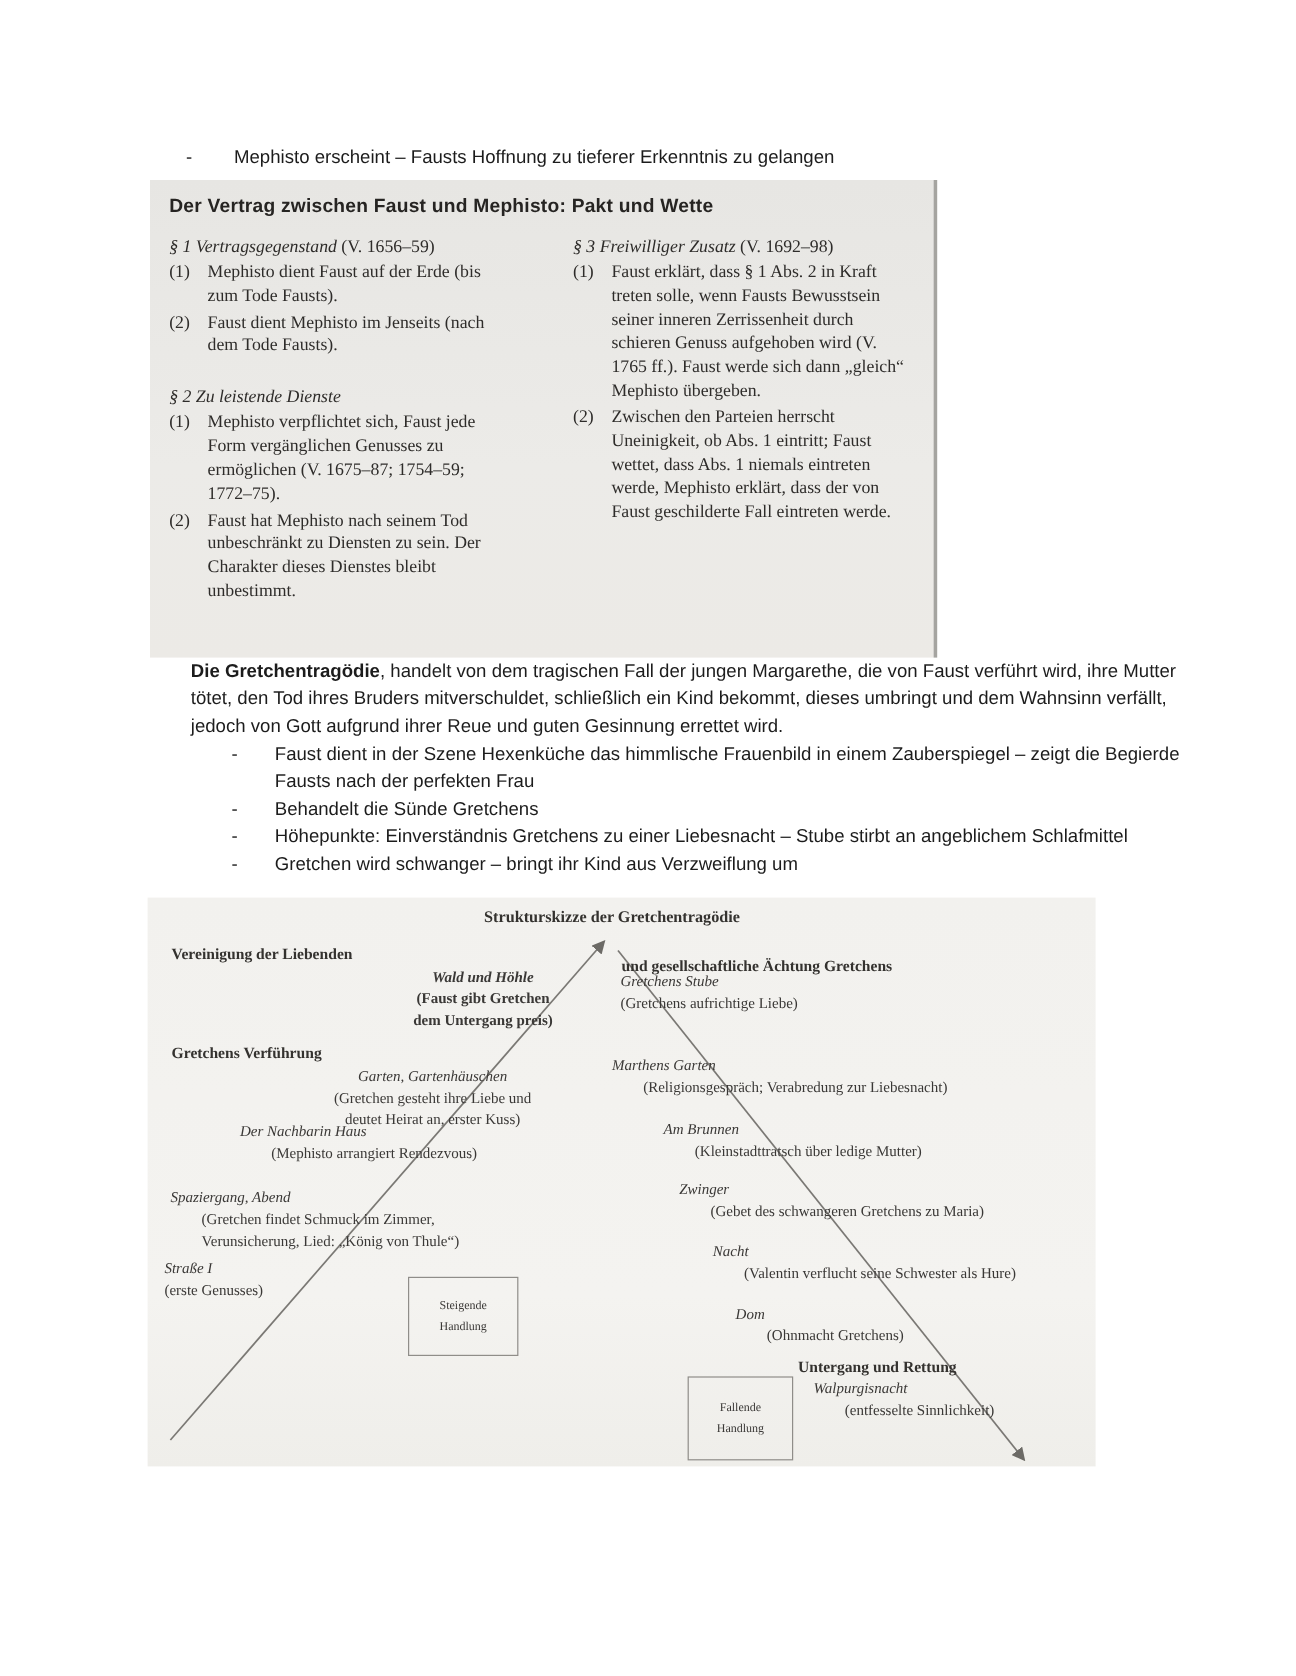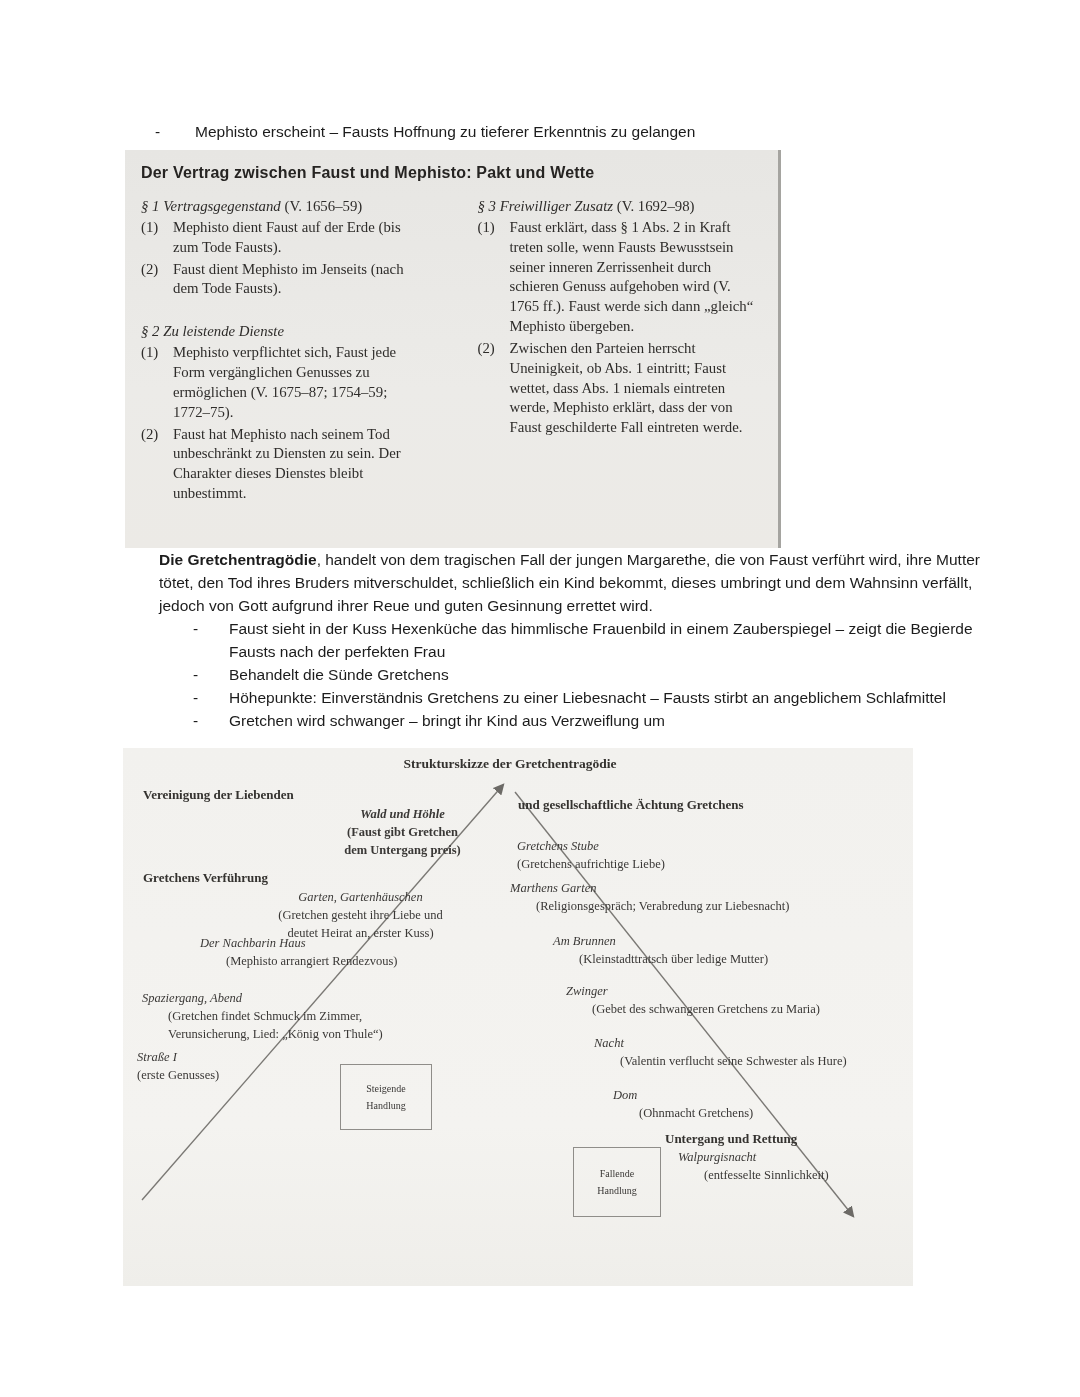--- a/index.html
+++ b/index.html
@@ -43,21 +43,21 @@
   .gretchen{
     position:absolute;left:125px;top:548px;width:832px;
     font-size:15.5px;line-height:23px;margin-left:34px;
   }
   .gretchen .lead b{font-weight:bold;}
   .b-row{display:flex;margin-top:0px;}
   .b-row .dash{width:36px;flex:0 0 36px;text-align:left;padding-left:34px;box-sizing:content-box;}
   .b-row .b-text{flex:1;}
   
   .diagram{
-    position:absolute;left:123px;top:748px;width:790px;height:538px;
+    position:absolute;left:123px;top:748px;width:790px;height:474px;
     background:linear-gradient(180deg,#f2f1ee 0%,#f4f3f0 70%,#efeeea 100%);
     font-family:"Liberation Serif", serif;color:#3a3836;
   }
   .diagram svg{position:absolute;left:0;top:0;}
   .dg-title{
     position:absolute;left:232px;top:8px;width:310px;text-align:center;
     font-weight:bold;font-size:13.5px;color:#34322f;
   }
   .dg-header{position:absolute;font-weight:bold;font-size:13px;color:#34322f;white-space:nowrap;}
   .station{position:absolute;font-size:12.5px;line-height:18px;white-space:nowrap;}
@@ -132,29 +132,29 @@
       </div>
     </div>
   </div>
 
   <div class="gretchen">
     <div class="lead">
       <b>Die Gretchentragödie</b><span>, handelt von dem tragischen Fall der jungen Margarethe, die von Faust verführt wird, ihre Mutter tötet, den Tod ihres Bruders mitverschuldet, schließlich ein Kind bekommt, dieses umbringt und dem Wahnsinn verfällt, jedoch von Gott aufgrund ihrer Reue und guten Gesinnung errettet wird.</span>
     </div>
     <div class="b-row">
       <span class="dash">-</span>
-      <span class="b-text">Faust sieht in der Kuss Hexenküche das himmlische Frauenbild in einem Zauberspiegel – zeigt die Begierde Fausts nach der perfekten Frau</span>
+      <span class="b-text">Faust dient in der Szene Hexenküche das himmlische Frauenbild in einem Zauberspiegel – zeigt die Begierde Fausts nach der perfekten Frau</span>
     </div>
     <div class="b-row">
       <span class="dash">-</span>
       <span class="b-text">Behandelt die Sünde Gretchens</span>
     </div>
     <div class="b-row">
       <span class="dash">-</span>
-      <span class="b-text">Höhepunkte: Einverständnis Gretchens zu einer Liebesnacht – Fausts stirbt an angeblichem Schlafmittel</span>
+      <span class="b-text">Höhepunkte: Einverständnis Gretchens zu einer Liebesnacht – Stube stirbt an angeblichem Schlafmittel</span>
     </div>
     <div class="b-row">
       <span class="dash">-</span>
       <span class="b-text">Gretchen wird schwanger – bringt ihr Kind aus Verzweiflung um</span>
     </div>
   </div>
 
   <div class="diagram">
     <svg width="790" height="522" viewBox="0 0 790 522">
       <defs>
@@ -190,21 +190,21 @@
     <div class="station" style="left:19px;top:241px;">
       <span class="st-title">Spaziergang, Abend</span>
       <span class="st-desc st-indent">(Gretchen findet Schmuck im Zimmer,
 Verunsicherung, Lied: „König von Thule“)</span>
     </div>
     <div class="station" style="left:14px;top:300px;">
       <span class="st-title">Straße I</span>
       <span class="st-desc">(erste Genusses)</span>
     </div>
 
-    <div class="station" style="left:394px;top:89px;">
+    <div class="station" style="left:394px;top:61px;">
       <span class="st-title">Gretchens Stube</span>
       <span class="st-desc">(Gretchens aufrichtige Liebe)</span>
     </div>
     <div class="station" style="left:387px;top:131px;">
       <span class="st-title">Marthens Garten</span>
       <span class="st-desc st-indent">(Religionsgespräch; Verabredung zur Liebesnacht)</span>
     </div>
     <div class="station" style="left:430px;top:184px;">
       <span class="st-title">Am Brunnen</span>
       <span class="st-desc st-indent">(Kleinstadttratsch über ledige Mutter)</span>

